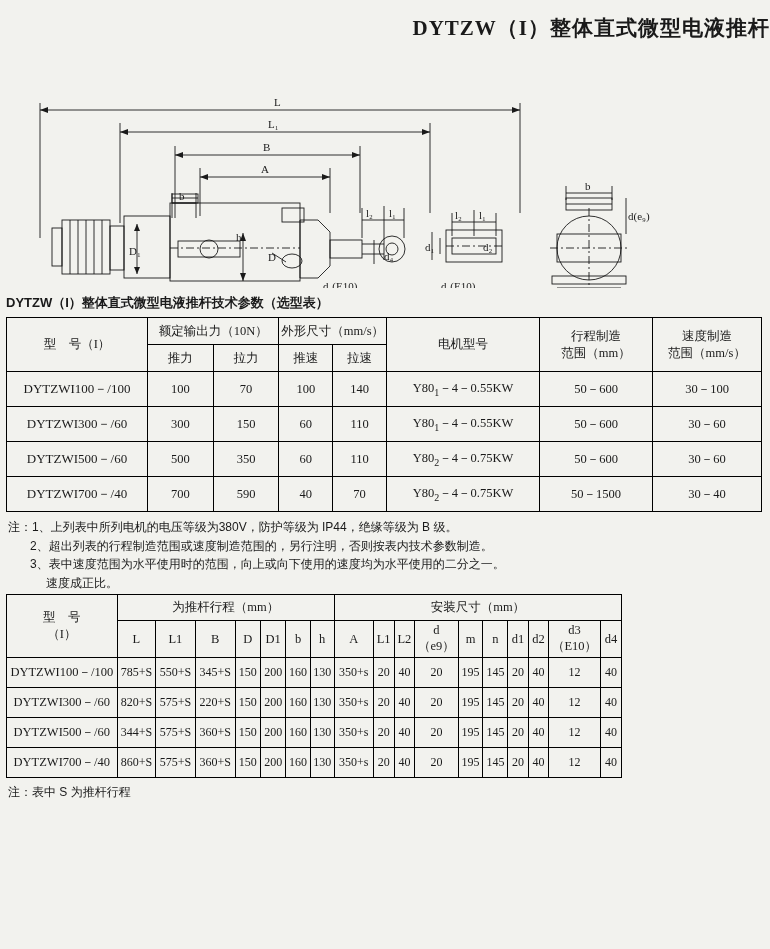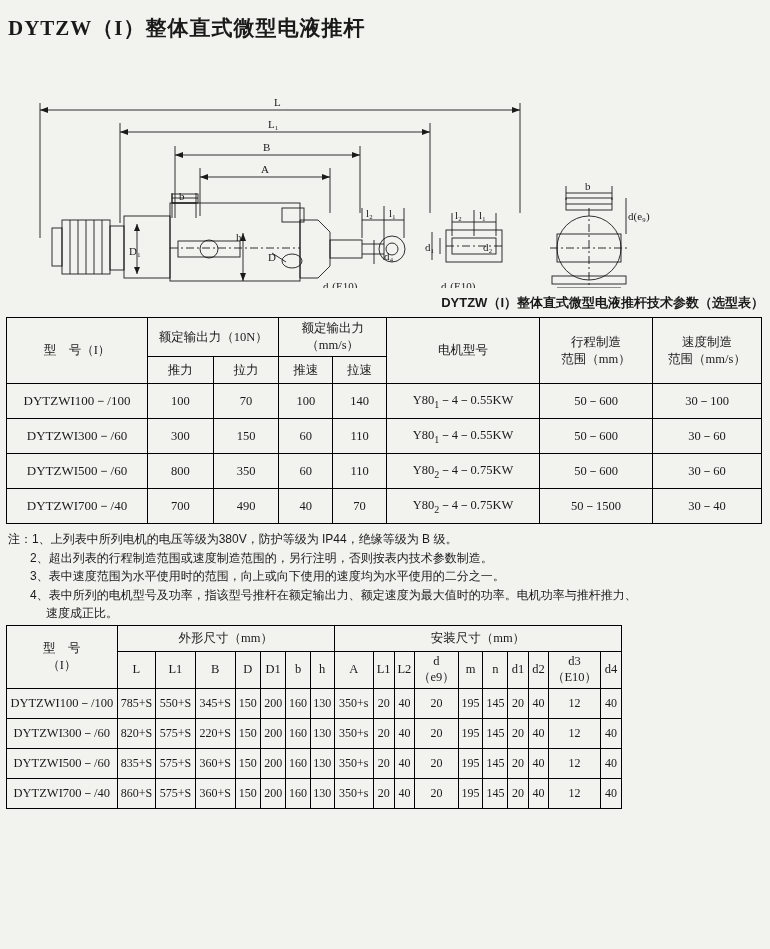--- a/index.html
+++ b/index.html
@@ -15,44 +15,44 @@
     position: relative;
     overflow: hidden;
   }
   .page {
     width: 770px;
     height: 949px;
     position: relative;
     background: #f2f2ee;
   }
   .title {
-    text-align: left;
+    text-align: right;
     font-size: 21px;
     font-weight: bold;
     letter-spacing: 1px;
-    padding: 14px 0 6px 8px;
+    padding: 14px 0 6px 0;
     font-family: "Liberation Serif", serif;
   }
   
   .drawing {
     position: relative;
     width: 770px;
     height: 240px;
     margin: 0;
   }
   .drawing svg { display: block; }
 
   
   .sec-head {
     font-size: 13px;
     font-weight: bold;
     padding: 6px 6px 5px 6px;
     font-family: "Liberation Sans", sans-serif;
   }
-  .sec-head.spec { letter-spacing: 0px; text-align: right; }
+  .sec-head.spec { letter-spacing: 0px; }
 
   
   table {
     border-collapse: collapse;
     margin: 0 6px;
     background: #f2f2ee;
   }
   .t1 { width: 756px; }
   .t2 { width: 616px; }
   table, th, td {
@@ -233,21 +233,21 @@
     </svg>
   </div>
 
   <div class="sec-head spec">DYTZW（I）整体直式微型电液推杆技术参数（选型表）</div>
 
   <table class="t1">
     <thead>
       <tr>
         <th rowspan="2" style="width:138px">型　号（I）</th>
         <th colspan="2" style="width:140px">额定输出力（10N）</th>
-        <th colspan="2" style="width:112px">额定输出力（mm/s）</th>
+        <th colspan="2" style="width:112px">外形尺寸（mm/s）</th>
         <th rowspan="2" style="width:150px">电机型号</th>
         <th rowspan="2" style="width:110px">
           <div>行程制造</div>
           <div>范围（mm）</div>
         </th>
         <th rowspan="2" style="width:106px">
           <div>速度制造</div>
           <div>范围（mm/s）</div>
         </th>
       </tr>
@@ -274,58 +274,57 @@
         <td>300</td>
         <td>150</td>
         <td>60</td>
         <td>110</td>
         <td><span>Y80</span><span class="sub">1</span><span>－4－0.55KW</span></td>
         <td>50－600</td>
         <td>30－60</td>
       </tr>
       <tr>
         <td class="model">DYTZWI500－/60</td>
-        <td>800</td>
+        <td>500</td>
         <td>350</td>
         <td>60</td>
         <td>110</td>
         <td><span>Y80</span><span class="sub">2</span><span>－4－0.75KW</span></td>
         <td>50－600</td>
         <td>30－60</td>
       </tr>
       <tr>
         <td class="model">DYTZWI700－/40</td>
         <td>700</td>
-        <td>490</td>
+        <td>590</td>
         <td>40</td>
         <td>70</td>
         <td><span>Y80</span><span class="sub">2</span><span>－4－0.75KW</span></td>
         <td>50－1500</td>
         <td>30－40</td>
       </tr>
     </tbody>
   </table>
 
   <div class="notes">
     <div>注：1、上列表中所列电机的电压等级为380V，防护等级为 IP44，绝缘等级为 B 级。</div>
     <div class="ind">2、超出列表的行程制造范围或速度制造范围的，另行注明，否则按表内技术参数制造。</div>
     <div class="ind">3、表中速度范围为水平使用时的范围，向上或向下使用的速度均为水平使用的二分之一。</div>
-    <div class="ind">4、表中所列的电机型号及功率，指该型号推杆在额定输出力、额定速度为最大值时的功率。电机功率与推杆推力、</div>
     <div class="ind" style="padding-left:38px">速度成正比。</div>
   </div>
 
 
   <table class="t2">
     <thead>
       <tr>
         <th rowspan="2" style="width:118px">
           <div>型　号</div>
           <div>（I）</div>
         </th>
-        <th colspan="7">外形尺寸（mm）</th>
+        <th colspan="7">为推杆行程（mm）</th>
         <th colspan="10">安装尺寸（mm）</th>
       </tr>
       <tr>
         <th style="width:44px">L</th>
         <th style="width:48px">L1</th>
         <th style="width:48px">B</th>
         <th style="width:32px">D</th>
         <th style="width:32px">D1</th>
         <th style="width:28px">b</th>
         <th style="width:28px">h</th>
@@ -377,21 +376,21 @@
         <td>20</td>
         <td>195</td>
         <td>145</td>
         <td>20</td>
         <td>40</td>
         <td>12</td>
         <td>40</td>
       </tr>
       <tr>
         <td class="model">DYTZWI500－/60</td>
-        <td>835+S</td>
+        <td>344+S</td>
         <td>575+S</td>
         <td>360+S</td>
         <td>150</td>
         <td>200</td>
         <td>160</td>
         <td>130</td>
         <td>350+s</td>
         <td>20</td>
         <td>40</td>
         <td>20</td>
@@ -418,14 +417,15 @@
         <td>195</td>
         <td>145</td>
         <td>20</td>
         <td>40</td>
         <td>12</td>
         <td>40</td>
       </tr>
     </tbody>
   </table>
 
+  <div class="note2">注：表中 S 为推杆行程</div>
 
 </div>
 
 </body></html>

